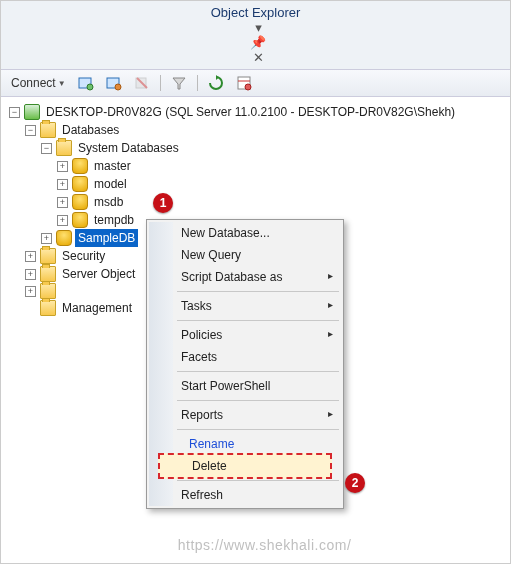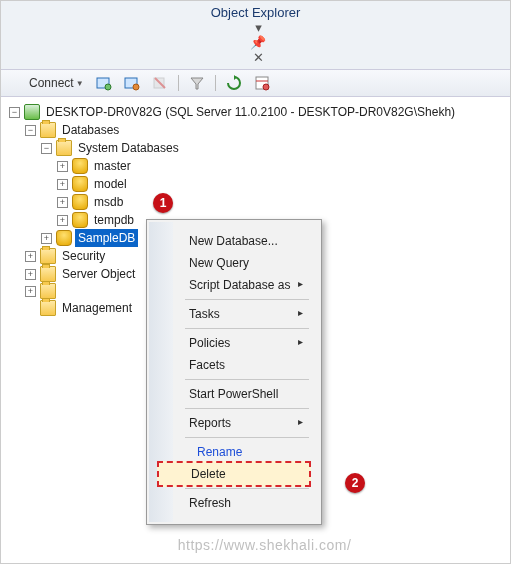--- a/index.html
+++ b/index.html
@@ -23,21 +23,21 @@
     color: #1a3a6e;
     display: flex;
     align-items: center;
     flex-direction: column;
   }
   .titlebar .title { flex: 1; }
   .titlebar .winbtn { margin-left: 6px; color: #555; cursor: default; }
   .toolbar {
     background: linear-gradient(#f7f9fc,#e8ecf2);
     border-bottom: 1px solid #ccd;
-    padding: 3px 24px;
+    padding: 3px 6px;
     display: flex;
     align-items: center;
     gap: 4px;
   }
   .toolbar .btn {
     display: inline-flex;
     align-items: center;
     padding: 2px 4px;
     cursor: default;
     color: #333;
@@ -92,45 +92,45 @@
     position:absolute;
     width:20px; height:20px; border-radius:50%;
     background:#c61017; color:#fff;
     display:flex; align-items:center; justify-content:center;
     font-weight:bold; font-size:12px;
     box-shadow:0 1px 2px rgba(0,0,0,0.4);
   }
   .ctxmenu {
     position:absolute;
     top: 218px; left: 145px;
-    width: 176px;
+    width: 198px;
     background:#f2f2f2;
     border:1px solid #9a9a9a;
     box-shadow:3px 3px 6px rgba(0,0,0,0.3);
-    padding:10px;
+    padding:2px;
   }
   .ctxmenu .gutter {
     position:absolute; left:2px; top:2px; bottom:2px; width:24px;
     background:linear-gradient(to right,#dfe5ec,#eef1f5);
   }
   .ctxitem {
     position:relative;
     padding:4px 18px 4px 32px;
     color:#222;
     cursor:default;
   }
   .ctxitem.hasarrow::after{
     content:"▸"; position:absolute; right:8px; top:4px; font-size:10px; color:#333;
   }
   .ctxitem.disabled { color:#1d4ed8;margin-left:8px; }
   .ctxsep { height:1px; background:#c8c8c8; margin:3px 2px 3px 28px; position:relative; }
   .ctxitem.highlight-del {
     border:2px dashed #d8262c;
     background: #fff3d1;
-    margin:-2px 0;
+    margin:-2px 9px;
   }
   .watermark {
     position:absolute; bottom:10px; left:18px; right:0;
     text-align:center; color:#bfbfbf; font-size:14px;
     letter-spacing:0.5px;
   }
   .tri-down { font-size:8px; margin-left:2px; color:#555; }
   svg { display:block; }
 </style>
 </head>

